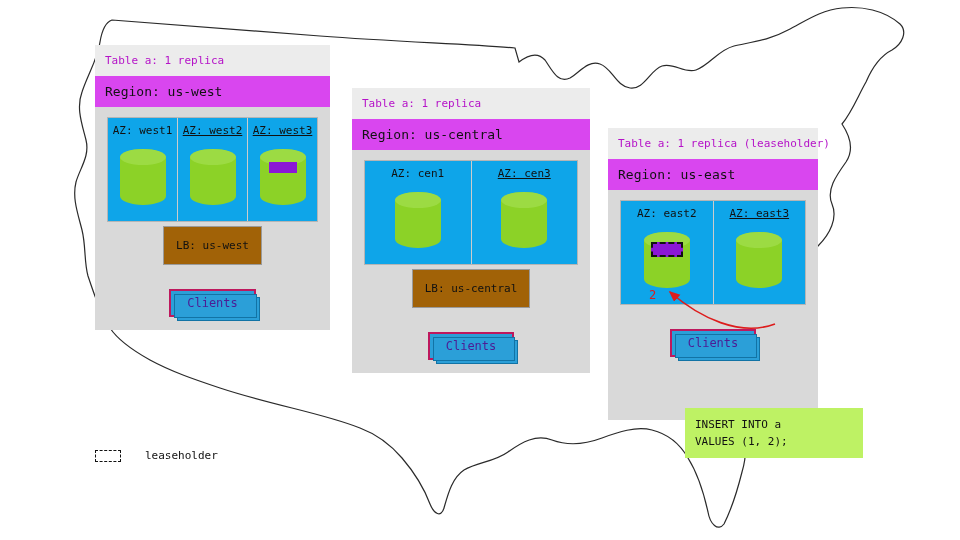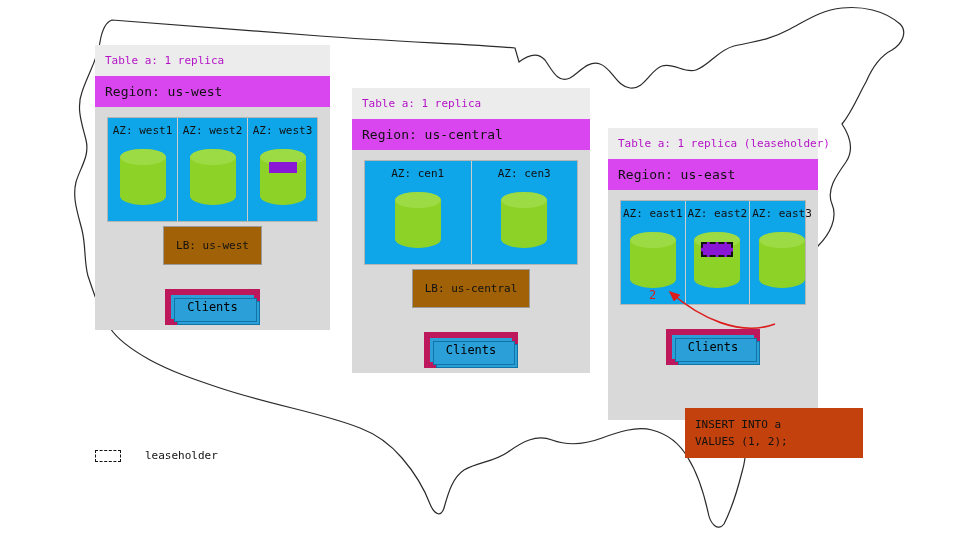--- a/index.html
+++ b/index.html
@@ -6,36 +6,36 @@
   .canvas{
     position:relative;width:960px;height:540px;background:#ffffff;overflow:hidden;
     font-family:"DejaVu Sans Mono","Liberation Mono",monospace;color:#111;
   }
   .map-svg{position:absolute;left:0;top:0;width:960px;height:540px;}
   .panel{position:absolute;background:#d9d9d9;}
   .phead{background:#ececec;color:#b513c8;font-size:11px;padding:9px 10px;white-space:nowrap;}
   .rtitle{background:#d946ef;font-size:13px;padding:8px 10px;}
   .azbox{background:#0ea5e9;border:1px solid #b5b5b5;margin:10px 12px 0;display:flex;}
   .azcol{flex:1;text-align:center;padding:6px 2px 16px;}
-  .azcol + .azcol{border-left:1px solid #cccccc;}
+  .azcol + .azcol{border-left:1px solid #cccccc;text-decoration:underline;}
   .azlabel{font-size:11px;white-space:nowrap;}
   .cyl{position:relative;width:46px;height:56px;margin:12px auto 0;background:#8cd227;border-radius:23px/9px;}
   .cyl::before{content:"";position:absolute;left:0;top:0;width:46px;height:16px;background:#9cdb43;border-radius:50%;}
   .range{position:absolute;left:9px;top:15px;width:28px;height:11px;background:#8b17d6;z-index:1;}
   .range.lease{border:2px dashed #111;left:7px;top:10px;}
   .lb{background:#a16207;border:1px solid #9a9a9a;font-size:11px;padding:12px 12px;width:max-content;margin:4px auto 0;}
   .clients{
-    position:relative;z-index:0;background:#2b9fd8;border:6px solid #be185d;color:#000000;
+    position:relative;z-index:0;background:#2b9fd8;border:2px solid #be185d;color:#4c1d95;
     font-size:12px;padding:5px 16px;width:max-content;margin:24px auto 0;
   }
   .clients::before{content:"";position:absolute;inset:0;transform:translate(3px,3px);
     background:#2b9fd8;border:1px solid #1273a5;z-index:-1;}
   .clients::after{content:"";position:absolute;inset:0;transform:translate(6px,6px);
     background:#2b9fd8;border:1px solid #1273a5;z-index:-2;}
-  .sqlbox{position:absolute;left:685px;top:408px;width:158px;background:#c2410c;
+  .sqlbox{position:absolute;left:685px;top:408px;width:158px;background:#bef264;
     font-size:11px;padding:8px 10px;line-height:1.55;}
   .arrow-svg{position:absolute;left:0;top:0;width:960px;height:540px;pointer-events:none;}
   .arrow-label{position:absolute;left:649px;top:288px;color:#dd1c1c;font-size:12px;}
   .legend{position:absolute;left:95px;top:449px;display:flex;align-items:center;gap:24px;font-size:11px;}
   .legend .swatch{width:24px;height:10px;border:1px dashed #111;background:#fff;}
 </style>
 </head>
 <body>
 
 <div class="canvas">
@@ -98,24 +98,20 @@
     </div>
     <div class="lb">LB: us-central</div>
     <div class="clients">Clients</div>
   </div>
 
   <div class="panel" style="left:608px;top:128px;width:210px;height:292px">
     <div class="phead">Table a: 1 replica (leaseholder)</div>
     <div class="rtitle">Region: us-east</div>
     <div class="azbox">
       <div class="azcol">
-        <div class="azlabel">AZ: east1</div>
-        <div class="cyl"></div>
-      </div>
-      <div class="azcol">
         <div class="azlabel">AZ: east2</div>
         <div class="cyl">
           <div class="range lease"></div>
         </div>
       </div>
       <div class="azcol">
         <div class="azlabel">AZ: east3</div>
         <div class="cyl"></div>
       </div>
     </div>

